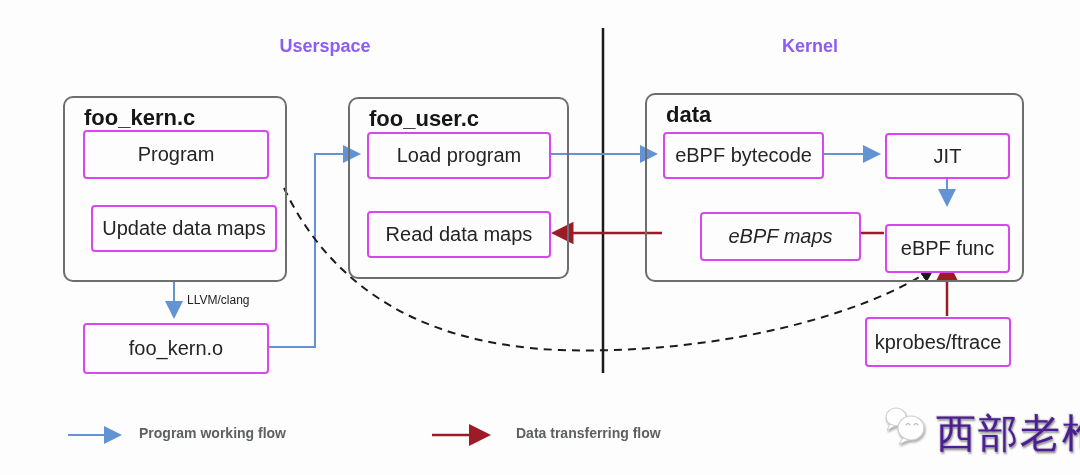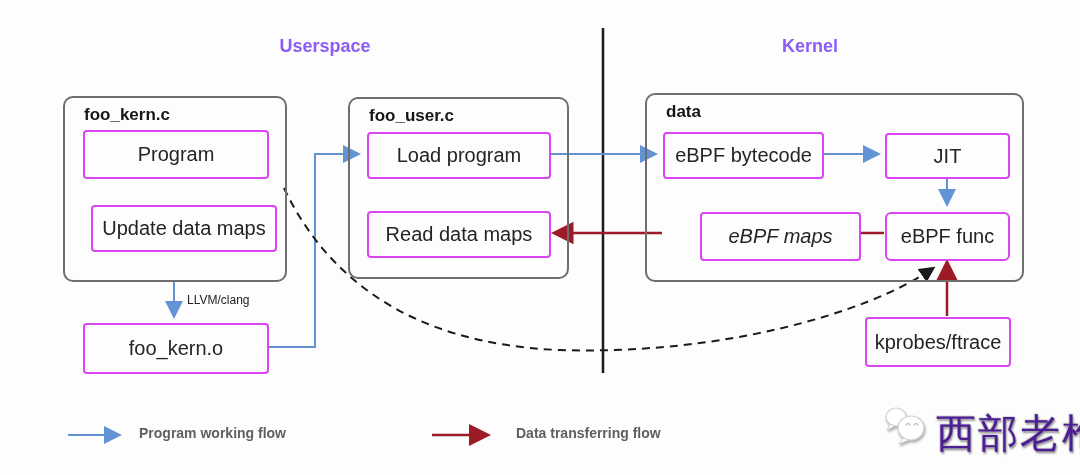--- a/index.html
+++ b/index.html
@@ -4,21 +4,21 @@
 <style>
   html,body{margin:0;padding:0;background:#ffffff;}
   #canvas{
     position:relative;width:1080px;height:475px;background:#fdfdfd;overflow:hidden;
     font-family:"Liberation Sans","DejaVu Sans",sans-serif;color:#1f1f1f;
   }
   .hdr{position:absolute;font-weight:bold;font-size:18px;color:#8b5cf6;text-align:center;}
   .group{
     position:absolute;border:2px solid #6e6e6e;border-radius:10px;background:transparent;
   }
-  .group-title{position:absolute;left:19px;top:7px;font-weight:bold;font-size:17px;color:#161616;}
+  .group-title{position:absolute;left:19px;top:7px;font-weight:bold;font-size:22px;color:#161616;}
   .node{
     position:absolute;border:2px solid #d946ef;border-radius:4px;background:#fdfdfd;
     display:flex;align-items:center;justify-content:center;
     font-size:20px;color:#242424;white-space:nowrap;
   }
   .annot{position:absolute;font-size:12px;color:#222;}
   #wires{position:absolute;left:0;top:0;pointer-events:none;}
   .legend-label{position:absolute;font-weight:bold;font-size:14px;color:#5f6061;white-space:nowrap;}
   .watermark-text{
     position:absolute;font-size:40px;color:#4c1d95;letter-spacing:2px;white-space:nowrap;
@@ -76,21 +76,21 @@
   </div>
   <div class="node" style="left:367px;top:132px;width:180px;height:43px;">Load program</div>
   <div class="node" style="left:367px;top:211px;width:180px;height:43px;">Read data maps</div>
 
   <div class="group" style="left:645px;top:93px;width:375px;height:185px;">
     <div class="group-title">data</div>
   </div>
   <div class="node" style="left:663px;top:132px;width:157px;height:43px;">eBPF bytecode</div>
   <div class="node" style="left:885px;top:133px;width:121px;height:42px;">JIT</div>
   <div class="node" style="left:700px;top:212px;width:157px;height:45px;font-style:italic;">eBPF maps</div>
-  <div class="node" style="left:885px;top:212px;width:121px;height:45px;border-radius:6px;">eBPF func</div>
+  <div class="node" style="left:885px;top:224px;width:121px;height:45px;">eBPF func</div>
 
   <div class="node" style="left:83px;top:323px;width:182px;height:47px;">foo_kern.o</div>
   <div class="node" style="left:865px;top:317px;width:142px;height:46px;">kprobes/ftrace</div>
 
   <div class="annot" style="left:187px;top:293px;">LLVM/clang</div>
 
   <div class="legend-label" style="left:139px;top:425px;">Program working flow</div>
   <div class="legend-label" style="left:516px;top:425px;">Data transferring flow</div>
 
   <svg class="wm-icon" style="left:882px;top:404px;" width="50" height="44" viewBox="0 0 50 44">

